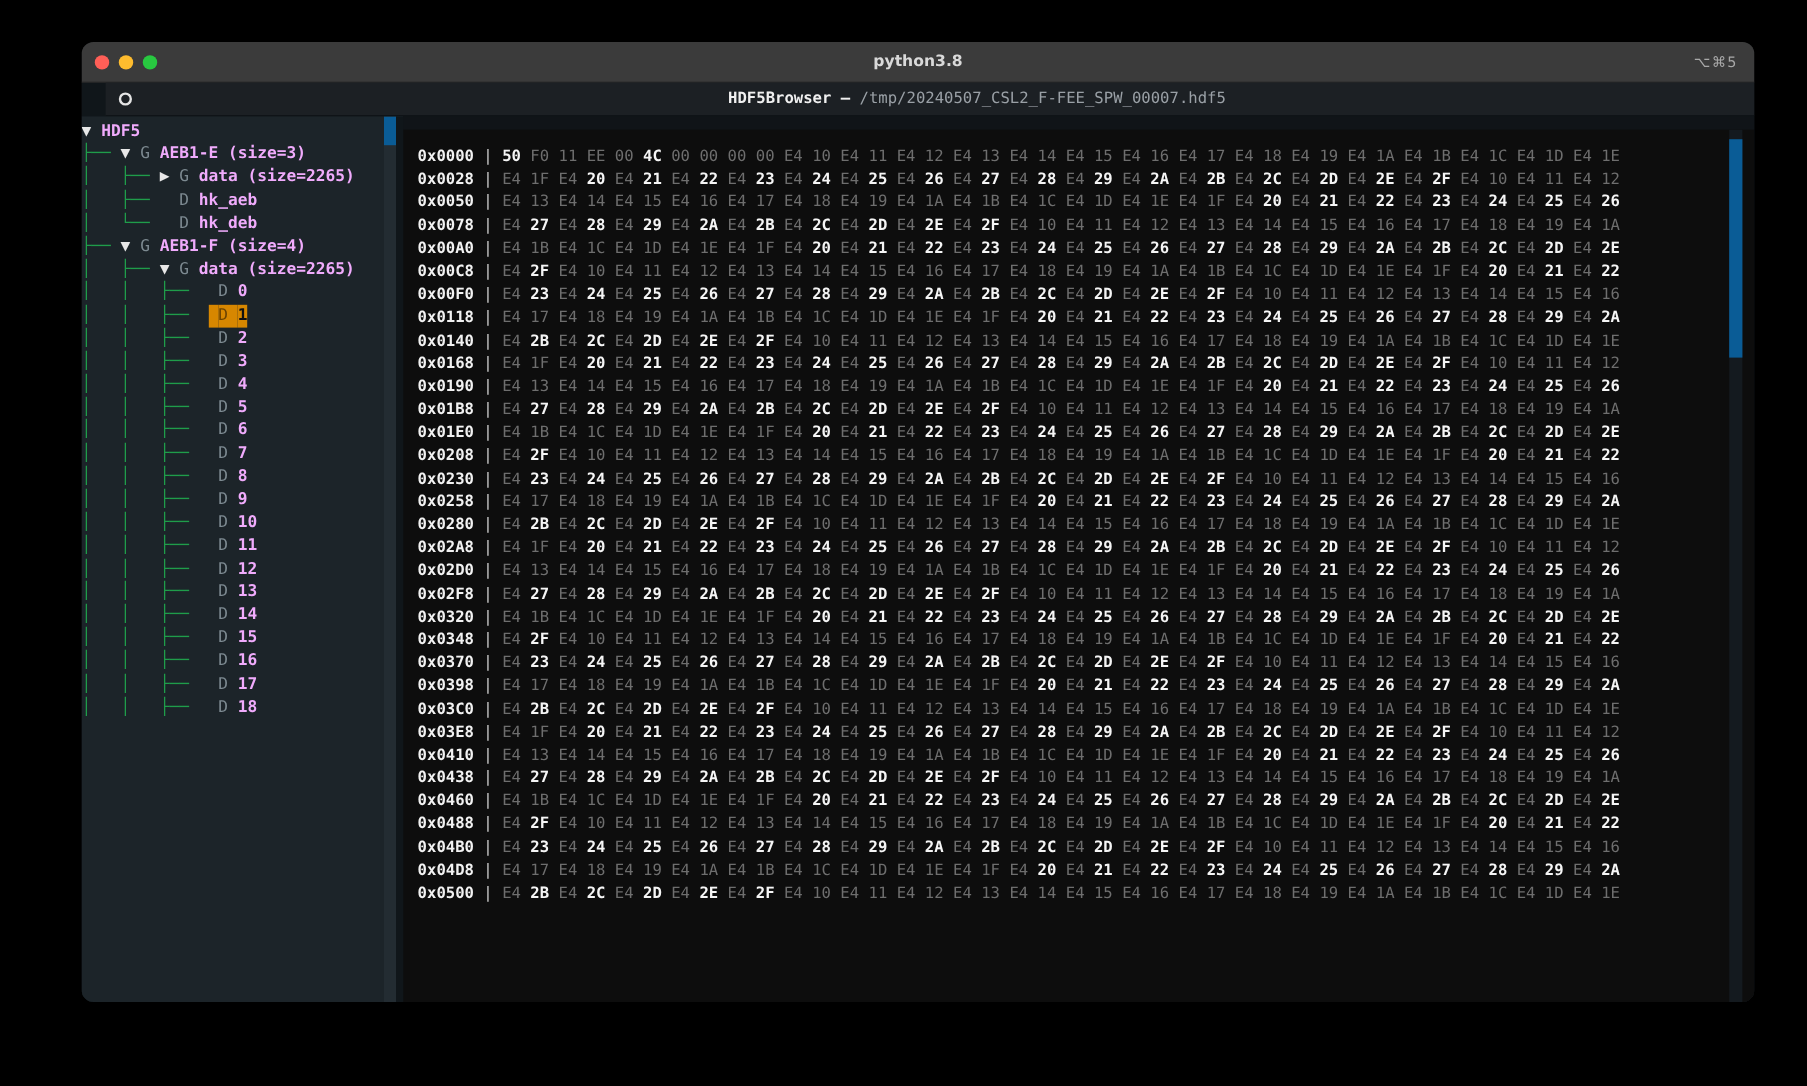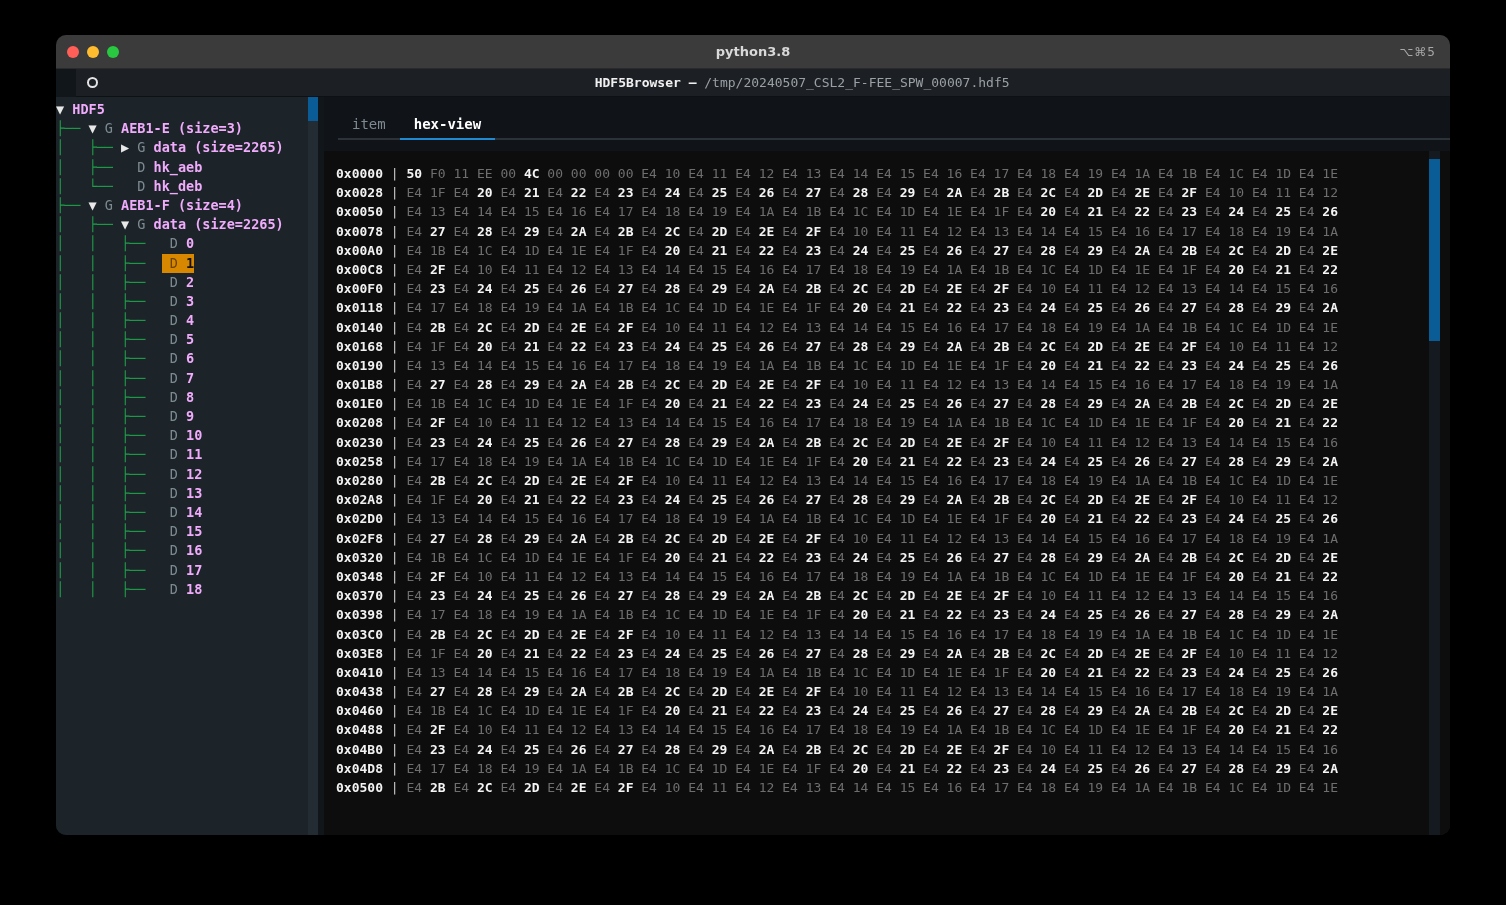--- a/index.html
+++ b/index.html
@@ -15,21 +15,21 @@
   #root {
     position: relative;
     width: 1506px;
     height: 905px;
     background: #000000;
   }
 
   
   .window {
     position: absolute;
-    left: 56px;
+    left: 68px;
     top: 35px;
     width: 1394px;
     height: 800px;
     border-radius: 10px;
     overflow: hidden;
     box-shadow: 0 14px 40px rgba(0,0,0,0.75);
     background: #101314;
   }
 
   .titlebar {
@@ -292,25 +292,20 @@
               <div class="tnode"><span class="guides">│   │   ├── </span><span class="arrow"> </span><span class="gap"> </span><span class="kind">D</span><span class="gap"> </span><span class="label">16</span></div>
               <div class="tnode"><span class="guides">│   │   ├── </span><span class="arrow"> </span><span class="gap"> </span><span class="kind">D</span><span class="gap"> </span><span class="label">17</span></div>
               <div class="tnode"><span class="guides">│   │   ├── </span><span class="arrow"> </span><span class="gap"> </span><span class="kind">D</span><span class="gap"> </span><span class="label">18</span></div>
             </div>
           <div class="sb-track"></div>
           <div class="sb-thumb" id="sb-thumb" style="height: 24px; top: 0px;"></div>
           <div class="side-divider"></div>
         </div>
 
         <div class="hexpane">
-          <div class="tabs" id="tabs">
-              <div class="tab">item</div>
-              <div class="tab active">hex-view</div>
-              <div class="tabfill"></div>
-            </div>
           <div class="hexbody">
             <div class="hexinner" id="hexrows">
                 <div class="hexrow"><span class="off">0x0000</span><span class="sep"> | </span><span class="b-hi">50</span><span> </span><span class="b-lo">F0</span><span> </span><span class="b-lo">11</span><span> </span><span class="b-lo">EE</span><span> </span><span class="b-lo">00</span><span> </span><span class="b-hi">4C</span><span> </span><span class="b-lo">00</span><span> </span><span class="b-lo">00</span><span> </span><span class="b-lo">00</span><span> </span><span class="b-lo">00</span><span> </span><span class="b-lo">E4</span><span> </span><span class="b-lo">10</span><span> </span><span class="b-lo">E4</span><span> </span><span class="b-lo">11</span><span> </span><span class="b-lo">E4</span><span> </span><span class="b-lo">12</span><span> </span><span class="b-lo">E4</span><span> </span><span class="b-lo">13</span><span> </span><span class="b-lo">E4</span><span> </span><span class="b-lo">14</span><span> </span><span class="b-lo">E4</span><span> </span><span class="b-lo">15</span><span> </span><span class="b-lo">E4</span><span> </span><span class="b-lo">16</span><span> </span><span class="b-lo">E4</span><span> </span><span class="b-lo">17</span><span> </span><span class="b-lo">E4</span><span> </span><span class="b-lo">18</span><span> </span><span class="b-lo">E4</span><span> </span><span class="b-lo">19</span><span> </span><span class="b-lo">E4</span><span> </span><span class="b-lo">1A</span><span> </span><span class="b-lo">E4</span><span> </span><span class="b-lo">1B</span><span> </span><span class="b-lo">E4</span><span> </span><span class="b-lo">1C</span><span> </span><span class="b-lo">E4</span><span> </span><span class="b-lo">1D</span><span> </span><span class="b-lo">E4</span><span> </span><span class="b-lo">1E</span></div>
                 <div class="hexrow"><span class="off">0x0028</span><span class="sep"> | </span><span class="b-lo">E4</span><span> </span><span class="b-lo">1F</span><span> </span><span class="b-lo">E4</span><span> </span><span class="b-hi">20</span><span> </span><span class="b-lo">E4</span><span> </span><span class="b-hi">21</span><span> </span><span class="b-lo">E4</span><span> </span><span class="b-hi">22</span><span> </span><span class="b-lo">E4</span><span> </span><span class="b-hi">23</span><span> </span><span class="b-lo">E4</span><span> </span><span class="b-hi">24</span><span> </span><span class="b-lo">E4</span><span> </span><span class="b-hi">25</span><span> </span><span class="b-lo">E4</span><span> </span><span class="b-hi">26</span><span> </span><span class="b-lo">E4</span><span> </span><span class="b-hi">27</span><span> </span><span class="b-lo">E4</span><span> </span><span class="b-hi">28</span><span> </span><span class="b-lo">E4</span><span> </span><span class="b-hi">29</span><span> </span><span class="b-lo">E4</span><span> </span><span class="b-hi">2A</span><span> </span><span class="b-lo">E4</span><span> </span><span class="b-hi">2B</span><span> </span><span class="b-lo">E4</span><span> </span><span class="b-hi">2C</span><span> </span><span class="b-lo">E4</span><span> </span><span class="b-hi">2D</span><span> </span><span class="b-lo">E4</span><span> </span><span class="b-hi">2E</span><span> </span><span class="b-lo">E4</span><span> </span><span class="b-hi">2F</span><span> </span><span class="b-lo">E4</span><span> </span><span class="b-lo">10</span><span> </span><span class="b-lo">E4</span><span> </span><span class="b-lo">11</span><span> </span><span class="b-lo">E4</span><span> </span><span class="b-lo">12</span></div>
                 <div class="hexrow"><span class="off">0x0050</span><span class="sep"> | </span><span class="b-lo">E4</span><span> </span><span class="b-lo">13</span><span> </span><span class="b-lo">E4</span><span> </span><span class="b-lo">14</span><span> </span><span class="b-lo">E4</span><span> </span><span class="b-lo">15</span><span> </span><span class="b-lo">E4</span><span> </span><span class="b-lo">16</span><span> </span><span class="b-lo">E4</span><span> </span><span class="b-lo">17</span><span> </span><span class="b-lo">E4</span><span> </span><span class="b-lo">18</span><span> </span><span class="b-lo">E4</span><span> </span><span class="b-lo">19</span><span> </span><span class="b-lo">E4</span><span> </span><span class="b-lo">1A</span><span> </span><span class="b-lo">E4</span><span> </span><span class="b-lo">1B</span><span> </span><span class="b-lo">E4</span><span> </span><span class="b-lo">1C</span><span> </span><span class="b-lo">E4</span><span> </span><span class="b-lo">1D</span><span> </span><span class="b-lo">E4</span><span> </span><span class="b-lo">1E</span><span> </span><span class="b-lo">E4</span><span> </span><span class="b-lo">1F</span><span> </span><span class="b-lo">E4</span><span> </span><span class="b-hi">20</span><span> </span><span class="b-lo">E4</span><span> </span><span class="b-hi">21</span><span> </span><span class="b-lo">E4</span><span> </span><span class="b-hi">22</span><span> </span><span class="b-lo">E4</span><span> </span><span class="b-hi">23</span><span> </span><span class="b-lo">E4</span><span> </span><span class="b-hi">24</span><span> </span><span class="b-lo">E4</span><span> </span><span class="b-hi">25</span><span> </span><span class="b-lo">E4</span><span> </span><span class="b-hi">26</span></div>
                 <div class="hexrow"><span class="off">0x0078</span><span class="sep"> | </span><span class="b-lo">E4</span><span> </span><span class="b-hi">27</span><span> </span><span class="b-lo">E4</span><span> </span><span class="b-hi">28</span><span> </span><span class="b-lo">E4</span><span> </span><span class="b-hi">29</span><span> </span><span class="b-lo">E4</span><span> </span><span class="b-hi">2A</span><span> </span><span class="b-lo">E4</span><span> </span><span class="b-hi">2B</span><span> </span><span class="b-lo">E4</span><span> </span><span class="b-hi">2C</span><span> </span><span class="b-lo">E4</span><span> </span><span class="b-hi">2D</span><span> </span><span class="b-lo">E4</span><span> </span><span class="b-hi">2E</span><span> </span><span class="b-lo">E4</span><span> </span><span class="b-hi">2F</span><span> </span><span class="b-lo">E4</span><span> </span><span class="b-lo">10</span><span> </span><span class="b-lo">E4</span><span> </span><span class="b-lo">11</span><span> </span><span class="b-lo">E4</span><span> </span><span class="b-lo">12</span><span> </span><span class="b-lo">E4</span><span> </span><span class="b-lo">13</span><span> </span><span class="b-lo">E4</span><span> </span><span class="b-lo">14</span><span> </span><span class="b-lo">E4</span><span> </span><span class="b-lo">15</span><span> </span><span class="b-lo">E4</span><span> </span><span class="b-lo">16</span><span> </span><span class="b-lo">E4</span><span> </span><span class="b-lo">17</span><span> </span><span class="b-lo">E4</span><span> </span><span class="b-lo">18</span><span> </span><span class="b-lo">E4</span><span> </span><span class="b-lo">19</span><span> </span><span class="b-lo">E4</span><span> </span><span class="b-lo">1A</span></div>
                 <div class="hexrow"><span class="off">0x00A0</span><span class="sep"> | </span><span class="b-lo">E4</span><span> </span><span class="b-lo">1B</span><span> </span><span class="b-lo">E4</span><span> </span><span class="b-lo">1C</span><span> </span><span class="b-lo">E4</span><span> </span><span class="b-lo">1D</span><span> </span><span class="b-lo">E4</span><span> </span><span class="b-lo">1E</span><span> </span><span class="b-lo">E4</span><span> </span><span class="b-lo">1F</span><span> </span><span class="b-lo">E4</span><span> </span><span class="b-hi">20</span><span> </span><span class="b-lo">E4</span><span> </span><span class="b-hi">21</span><span> </span><span class="b-lo">E4</span><span> </span><span class="b-hi">22</span><span> </span><span class="b-lo">E4</span><span> </span><span class="b-hi">23</span><span> </span><span class="b-lo">E4</span><span> </span><span class="b-hi">24</span><span> </span><span class="b-lo">E4</span><span> </span><span class="b-hi">25</span><span> </span><span class="b-lo">E4</span><span> </span><span class="b-hi">26</span><span> </span><span class="b-lo">E4</span><span> </span><span class="b-hi">27</span><span> </span><span class="b-lo">E4</span><span> </span><span class="b-hi">28</span><span> </span><span class="b-lo">E4</span><span> </span><span class="b-hi">29</span><span> </span><span class="b-lo">E4</span><span> </span><span class="b-hi">2A</span><span> </span><span class="b-lo">E4</span><span> </span><span class="b-hi">2B</span><span> </span><span class="b-lo">E4</span><span> </span><span class="b-hi">2C</span><span> </span><span class="b-lo">E4</span><span> </span><span class="b-hi">2D</span><span> </span><span class="b-lo">E4</span><span> </span><span class="b-hi">2E</span></div>
                 <div class="hexrow"><span class="off">0x00C8</span><span class="sep"> | </span><span class="b-lo">E4</span><span> </span><span class="b-hi">2F</span><span> </span><span class="b-lo">E4</span><span> </span><span class="b-lo">10</span><span> </span><span class="b-lo">E4</span><span> </span><span class="b-lo">11</span><span> </span><span class="b-lo">E4</span><span> </span><span class="b-lo">12</span><span> </span><span class="b-lo">E4</span><span> </span><span class="b-lo">13</span><span> </span><span class="b-lo">E4</span><span> </span><span class="b-lo">14</span><span> </span><span class="b-lo">E4</span><span> </span><span class="b-lo">15</span><span> </span><span class="b-lo">E4</span><span> </span><span class="b-lo">16</span><span> </span><span class="b-lo">E4</span><span> </span><span class="b-lo">17</span><span> </span><span class="b-lo">E4</span><span> </span><span class="b-lo">18</span><span> </span><span class="b-lo">E4</span><span> </span><span class="b-lo">19</span><span> </span><span class="b-lo">E4</span><span> </span><span class="b-lo">1A</span><span> </span><span class="b-lo">E4</span><span> </span><span class="b-lo">1B</span><span> </span><span class="b-lo">E4</span><span> </span><span class="b-lo">1C</span><span> </span><span class="b-lo">E4</span><span> </span><span class="b-lo">1D</span><span> </span><span class="b-lo">E4</span><span> </span><span class="b-lo">1E</span><span> </span><span class="b-lo">E4</span><span> </span><span class="b-lo">1F</span><span> </span><span class="b-lo">E4</span><span> </span><span class="b-hi">20</span><span> </span><span class="b-lo">E4</span><span> </span><span class="b-hi">21</span><span> </span><span class="b-lo">E4</span><span> </span><span class="b-hi">22</span></div>
                 <div class="hexrow"><span class="off">0x00F0</span><span class="sep"> | </span><span class="b-lo">E4</span><span> </span><span class="b-hi">23</span><span> </span><span class="b-lo">E4</span><span> </span><span class="b-hi">24</span><span> </span><span class="b-lo">E4</span><span> </span><span class="b-hi">25</span><span> </span><span class="b-lo">E4</span><span> </span><span class="b-hi">26</span><span> </span><span class="b-lo">E4</span><span> </span><span class="b-hi">27</span><span> </span><span class="b-lo">E4</span><span> </span><span class="b-hi">28</span><span> </span><span class="b-lo">E4</span><span> </span><span class="b-hi">29</span><span> </span><span class="b-lo">E4</span><span> </span><span class="b-hi">2A</span><span> </span><span class="b-lo">E4</span><span> </span><span class="b-hi">2B</span><span> </span><span class="b-lo">E4</span><span> </span><span class="b-hi">2C</span><span> </span><span class="b-lo">E4</span><span> </span><span class="b-hi">2D</span><span> </span><span class="b-lo">E4</span><span> </span><span class="b-hi">2E</span><span> </span><span class="b-lo">E4</span><span> </span><span class="b-hi">2F</span><span> </span><span class="b-lo">E4</span><span> </span><span class="b-lo">10</span><span> </span><span class="b-lo">E4</span><span> </span><span class="b-lo">11</span><span> </span><span class="b-lo">E4</span><span> </span><span class="b-lo">12</span><span> </span><span class="b-lo">E4</span><span> </span><span class="b-lo">13</span><span> </span><span class="b-lo">E4</span><span> </span><span class="b-lo">14</span><span> </span><span class="b-lo">E4</span><span> </span><span class="b-lo">15</span><span> </span><span class="b-lo">E4</span><span> </span><span class="b-lo">16</span></div>
                 <div class="hexrow"><span class="off">0x0118</span><span class="sep"> | </span><span class="b-lo">E4</span><span> </span><span class="b-lo">17</span><span> </span><span class="b-lo">E4</span><span> </span><span class="b-lo">18</span><span> </span><span class="b-lo">E4</span><span> </span><span class="b-lo">19</span><span> </span><span class="b-lo">E4</span><span> </span><span class="b-lo">1A</span><span> </span><span class="b-lo">E4</span><span> </span><span class="b-lo">1B</span><span> </span><span class="b-lo">E4</span><span> </span><span class="b-lo">1C</span><span> </span><span class="b-lo">E4</span><span> </span><span class="b-lo">1D</span><span> </span><span class="b-lo">E4</span><span> </span><span class="b-lo">1E</span><span> </span><span class="b-lo">E4</span><span> </span><span class="b-lo">1F</span><span> </span><span class="b-lo">E4</span><span> </span><span class="b-hi">20</span><span> </span><span class="b-lo">E4</span><span> </span><span class="b-hi">21</span><span> </span><span class="b-lo">E4</span><span> </span><span class="b-hi">22</span><span> </span><span class="b-lo">E4</span><span> </span><span class="b-hi">23</span><span> </span><span class="b-lo">E4</span><span> </span><span class="b-hi">24</span><span> </span><span class="b-lo">E4</span><span> </span><span class="b-hi">25</span><span> </span><span class="b-lo">E4</span><span> </span><span class="b-hi">26</span><span> </span><span class="b-lo">E4</span><span> </span><span class="b-hi">27</span><span> </span><span class="b-lo">E4</span><span> </span><span class="b-hi">28</span><span> </span><span class="b-lo">E4</span><span> </span><span class="b-hi">29</span><span> </span><span class="b-lo">E4</span><span> </span><span class="b-hi">2A</span></div>

